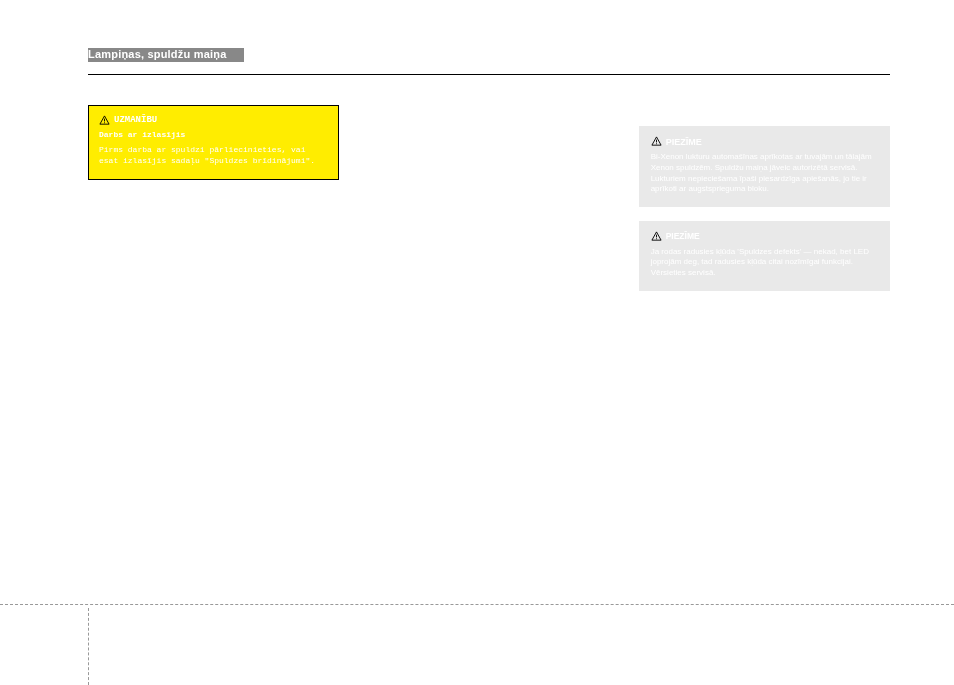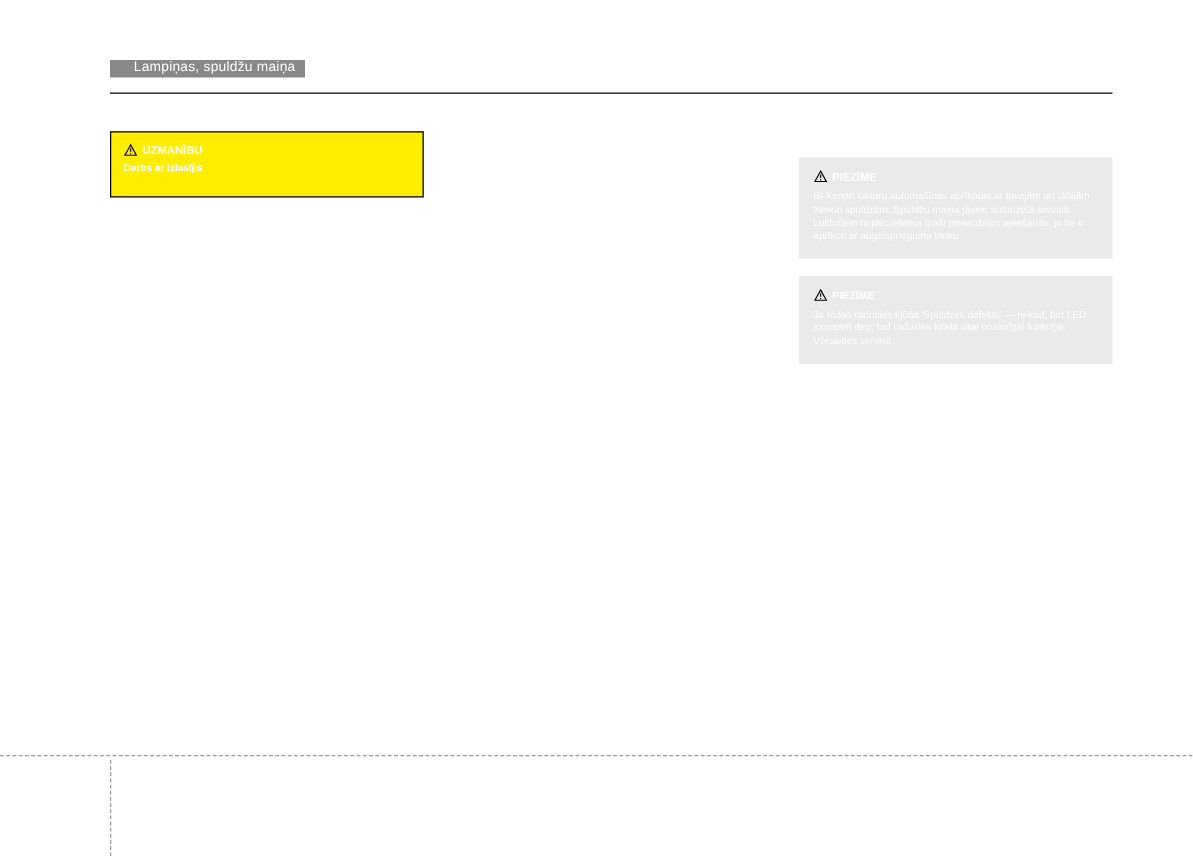--- a/index.html
+++ b/index.html
@@ -1,26 +1,26 @@
 <!DOCTYPE html>
 <html><head>
 <meta charset="utf-8">
 <style>
   * { margin: 0; padding: 0; box-sizing: border-box; }
   body { font-family: Arial, Helvetica, sans-serif; background: #fff; width: 954px; height: 685px; position: relative; color: #fff; }
   .page { padding: 48px 64px 0 88px; }
   .header { position: relative; height: 20px; margin-bottom: 6px; }
   .header-tab { position: absolute; left: 0; top: 0; width: 156px; height: 14px; background: #888; }
-  .header-title { position: absolute; left: 0; top: 0; font-size: 11px; font-weight: normal; letter-spacing: 0.2px; padding-left: 19px; }
+  .header-title { position: absolute; left: 0; top: 0; font-size: 11px; font-weight: bold; letter-spacing: 0.2px; }
   .header-right { position: absolute; right: 0; top: 0; font-size: 9px; }
   .hr { border: none; border-top: 1px solid #000; margin-bottom: 30px; }
   .columns { display: flex; gap: 24px; }
   .col { flex: 1; font-size: 8px; line-height: 1.35; }
   .section-title { font-size: 9.5px; font-weight: bold; margin-bottom: 8px; }
-  .caution-box { background: #ffed00; border: 0.5px solid #000; padding: 8px 10px 12px 10px; margin-bottom: 30px; }
+  .caution-box { background: #ffed00; border: 0.5px solid #000; padding: 8px 10px 12px 10px; margin-bottom: 30px; font-family: Liberation Mono, monospace; }
   .caution-header { display: flex; align-items: center; gap: 4px; margin-bottom: 4px; }
   .warn-icon { width: 11px; height: 11px; flex-shrink: 0; }
   .caution-label { font-size: 9px; font-weight: bold; }
   .caution-sub { font-size: 8px; font-weight: bold; margin-bottom: 4px; display: block; }
   .sub-head { font-size: 8.5px; font-weight: bold; margin-top: 6px; margin-bottom: 2px; }
   .para { margin-bottom: 6px; }
   .list { margin: 4px 0; }
   .list-item { display: flex; gap: 3px; margin-bottom: 2px; }
   .dash { flex-shrink: 0; }
   .note-box { background: #e9e9e9; padding: 10px 12px 12px 12px; margin-bottom: 14px; }
@@ -49,20 +49,21 @@
       <div class="caution-box">
         <div class="caution-header">
           <svg class="warn-icon" viewBox="0 0 24 24">
               <path d="M12 2 L22 20 L2 20 Z" fill="none" stroke="#000" stroke-width="2"></path>
               <rect x="11" y="8" width="2" height="6" fill="#000"></rect>
               <rect x="11" y="16" width="2" height="2" fill="#000"></rect>
             </svg>
           <span class="caution-label">UZMANĪBU</span>
         </div>
         <span class="caution-sub">Darbs ar izlasījis</span>
+        <div>Pirms darba ar spuldzi pārliecinieties, vai esat izlasījis sadaļu "Spuldzes brīdinājumi".</div>
       </div>
 
       <div class="sub-head">Priekšējo lukturu regulēšana, pagriežot svēru</div>
       <div class="para">Ja ir liela slodze automašīnas aizmugurē, lukturu gaismas kūlis var pacelties pārāk augstu. Tas var apžilbināt pretimbraucošo automašīnu vadītājus. Regulējiet priekšējo lukturu leņķi atbilstoši slodzei.</div>
 
       <div class="sub-head">Priekšējo lukturu manuālā regulēšana (atkarīga no versijas)</div>
       <div class="para">Slodzes regulatora slēdzis atrodas vadītāja pusē zem instrumentu paneļa. Iestatiet pozīcijas no</div>
 
       <div class="list">
         <div class="list-item">

